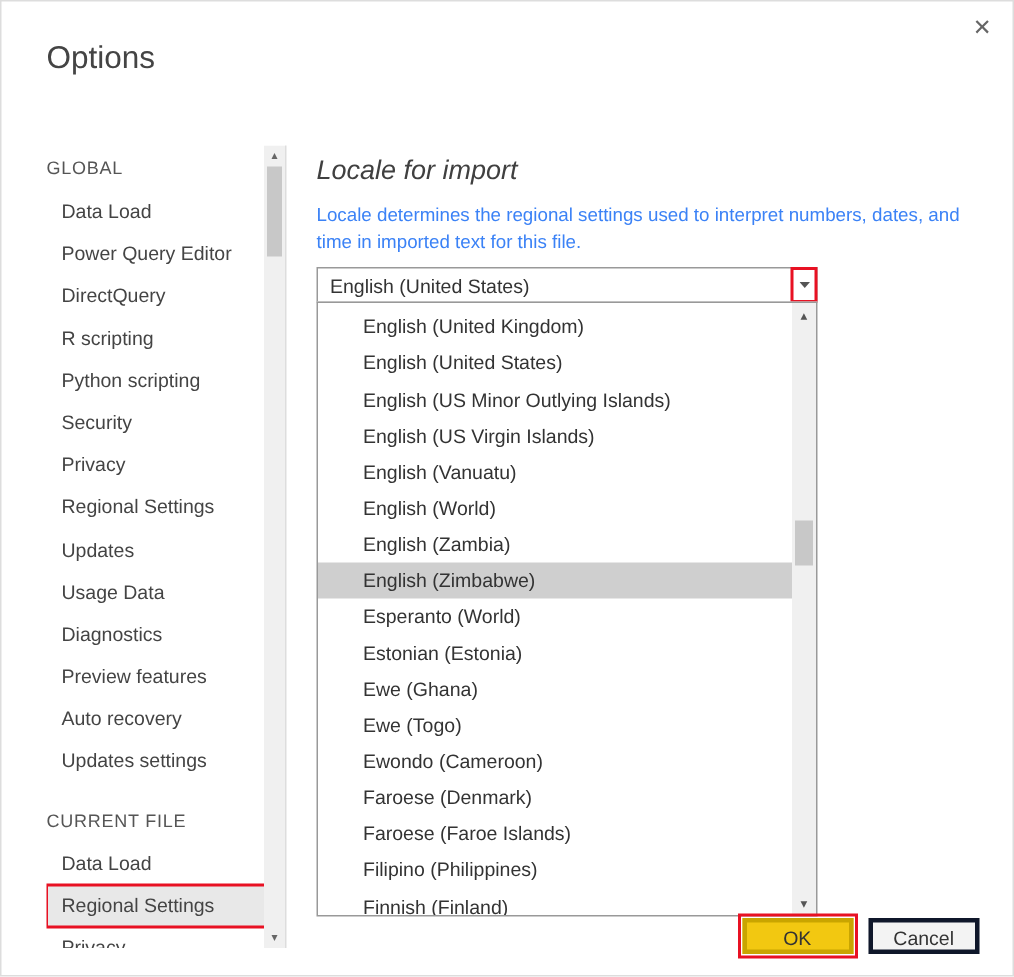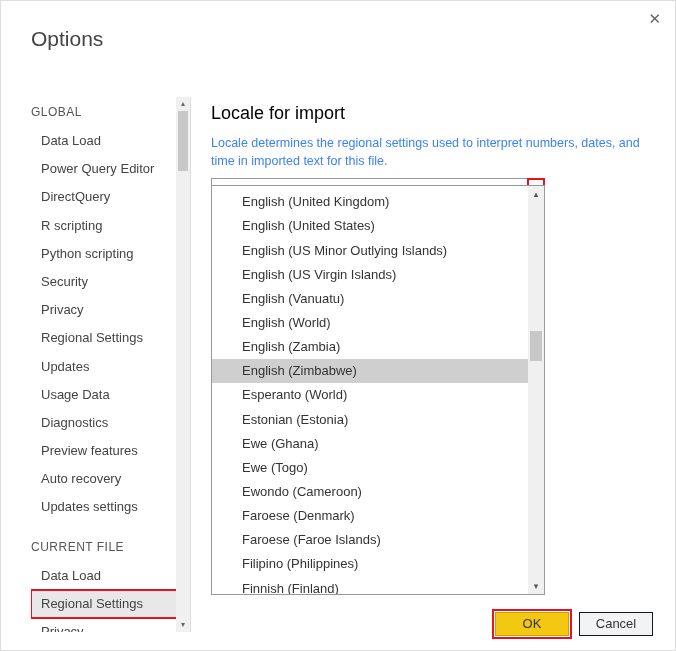--- a/index.html
+++ b/index.html
@@ -95,22 +95,23 @@
     outline-offset: -1px;
   }
   .main-pane {
     flex: 1;
     padding: 6px 20px 0 20px;
     position: relative;
   }
   .pane-title {
     font-size: 18px;
     font-weight: 400;
-    color: #000000;
+    color: #404040;
     margin-bottom: 10px;
+    font-style: italic;
   }
   .pane-desc {
     font-size: 12.5px;
     color: #3b82f6;
     line-height: 1.45;
     margin-bottom: 8px;
   }
   .dropdown-wrap {
     position: relative;
     width: 334px;
@@ -133,21 +134,21 @@
     height: 22px;
     display: flex;
     align-items: center;
     justify-content: center;
     outline: 2px solid #e81123;
     outline-offset: -1px;
   }
   .dropdown-arrow svg { display: block; }
   .dropdown-list {
     position: absolute;
-    top: 7px;
+    top: 23px;
     left: 0;
     width: 334px;
     height: 410px;
     border: 1px solid #999;
     background: #fff;
     overflow: hidden;
   }
   .dropdown-inner {
     position: absolute;
     left: 0;
@@ -189,21 +190,21 @@
     bottom: 14px;
     right: 22px;
     display: flex;
     gap: 10px;
   }
   .btn {
     min-width: 74px;
     height: 24px;
     padding: 0 14px;
     font-size: 13px;
-    border: 1px solid #0f172a;
+    border: 3px solid #0f172a;
     background: #f3f3f3;
     cursor: pointer;
     text-align: center;
     line-height: 22px;
   }
   .btn.primary {
     background: #f2c811;
     border-color: #c9a500;
     font-weight: 400;
     outline: 2px solid #e81123;

